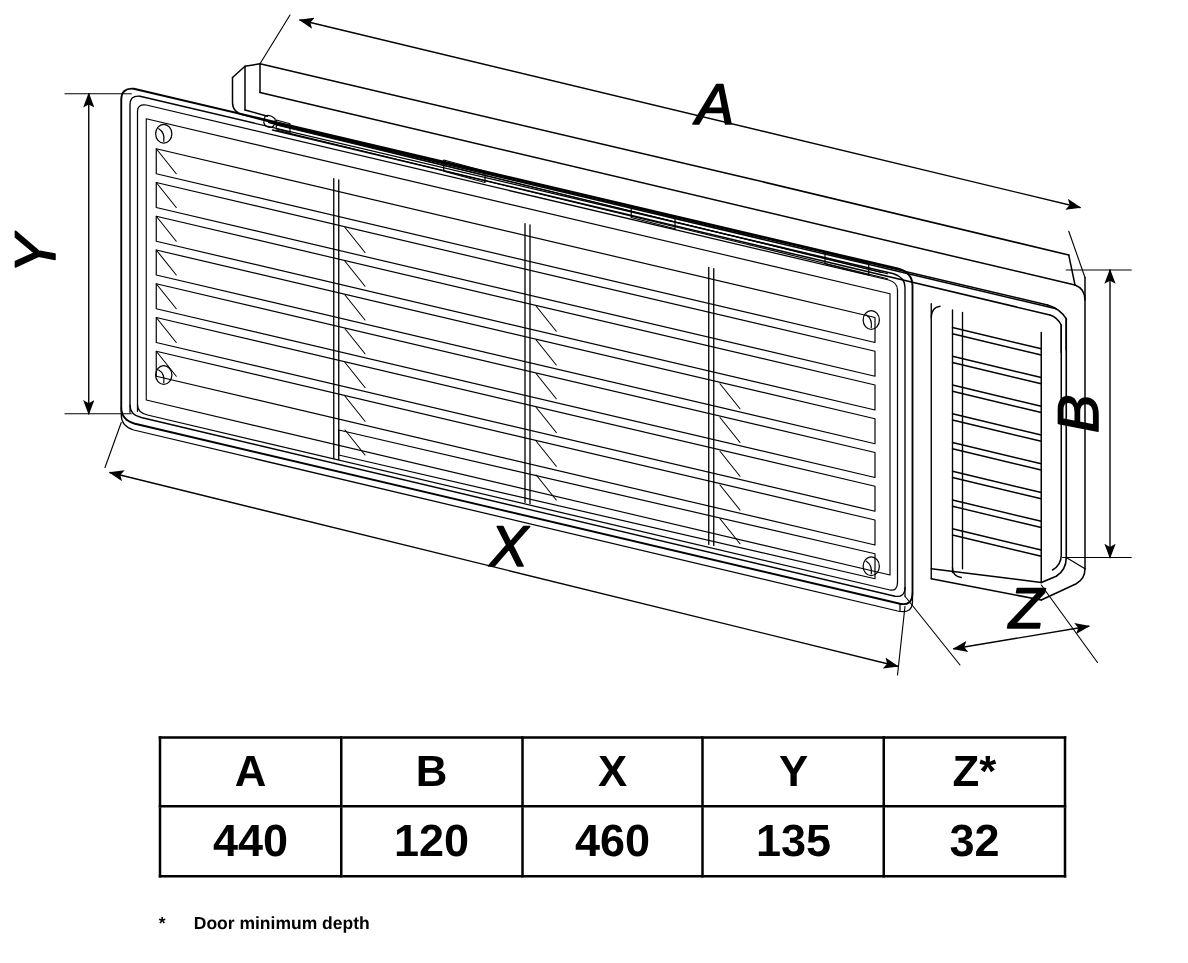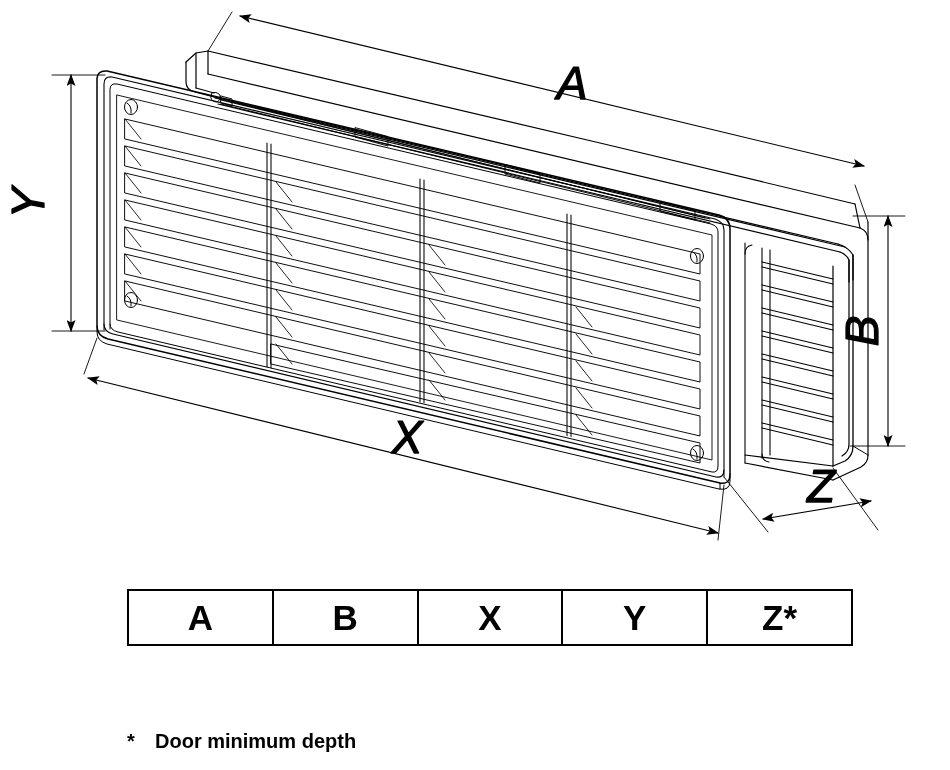--- a/index.html
+++ b/index.html
@@ -59,21 +59,21 @@
   table.spec tr.value-row td {
     height: 54px;
     font-size: 36px;
   }
   #footnote {
     position: absolute;
     left: 127px;
     top: 730px;
     font-family: "Liberation Sans", sans-serif;
     font-weight: bold;
-    font-size: 20px;
+    font-size: 14px;
     color: #000000;
     white-space: nowrap;
   }
   #footnote .star {
     display: inline-block;
     width: 28px;
   }
   
   .dim-label {
     font-family: "Liberation Sans", sans-serif;
@@ -314,20 +314,27 @@
   <div id="spec-table-wrap">
     <table class="spec">
       <tbody>
         <tr class="head-row">
           <td>A</td>
           <td>B</td>
           <td>X</td>
           <td>Y</td>
           <td>Z*</td>
         </tr>
+        <tr class="value-row">
+          <td>440</td>
+          <td>120</td>
+          <td>460</td>
+          <td>135</td>
+          <td>32</td>
+        </tr>
       </tbody>
     </table>
   </div>
 
   <div id="footnote">
     <span class="star">*</span><span>Door minimum depth</span>
   </div>
 
 </div>
 

